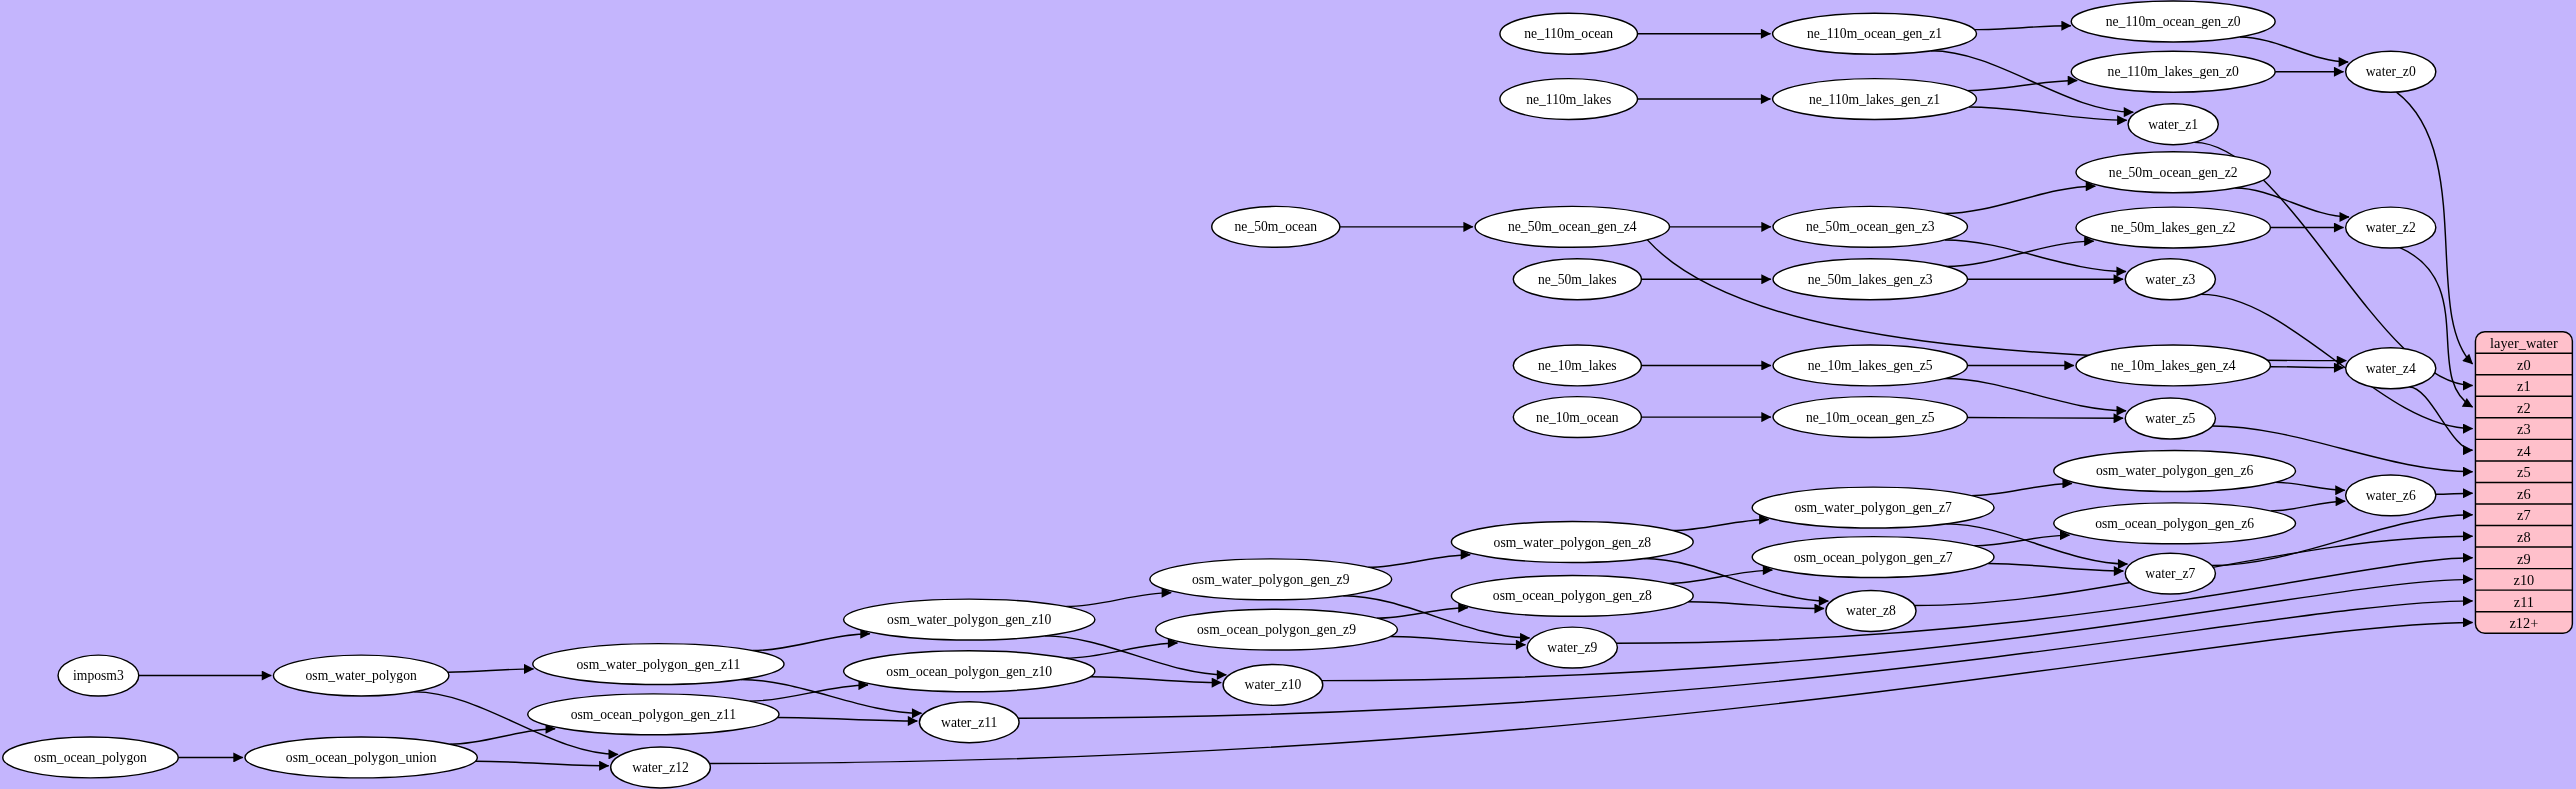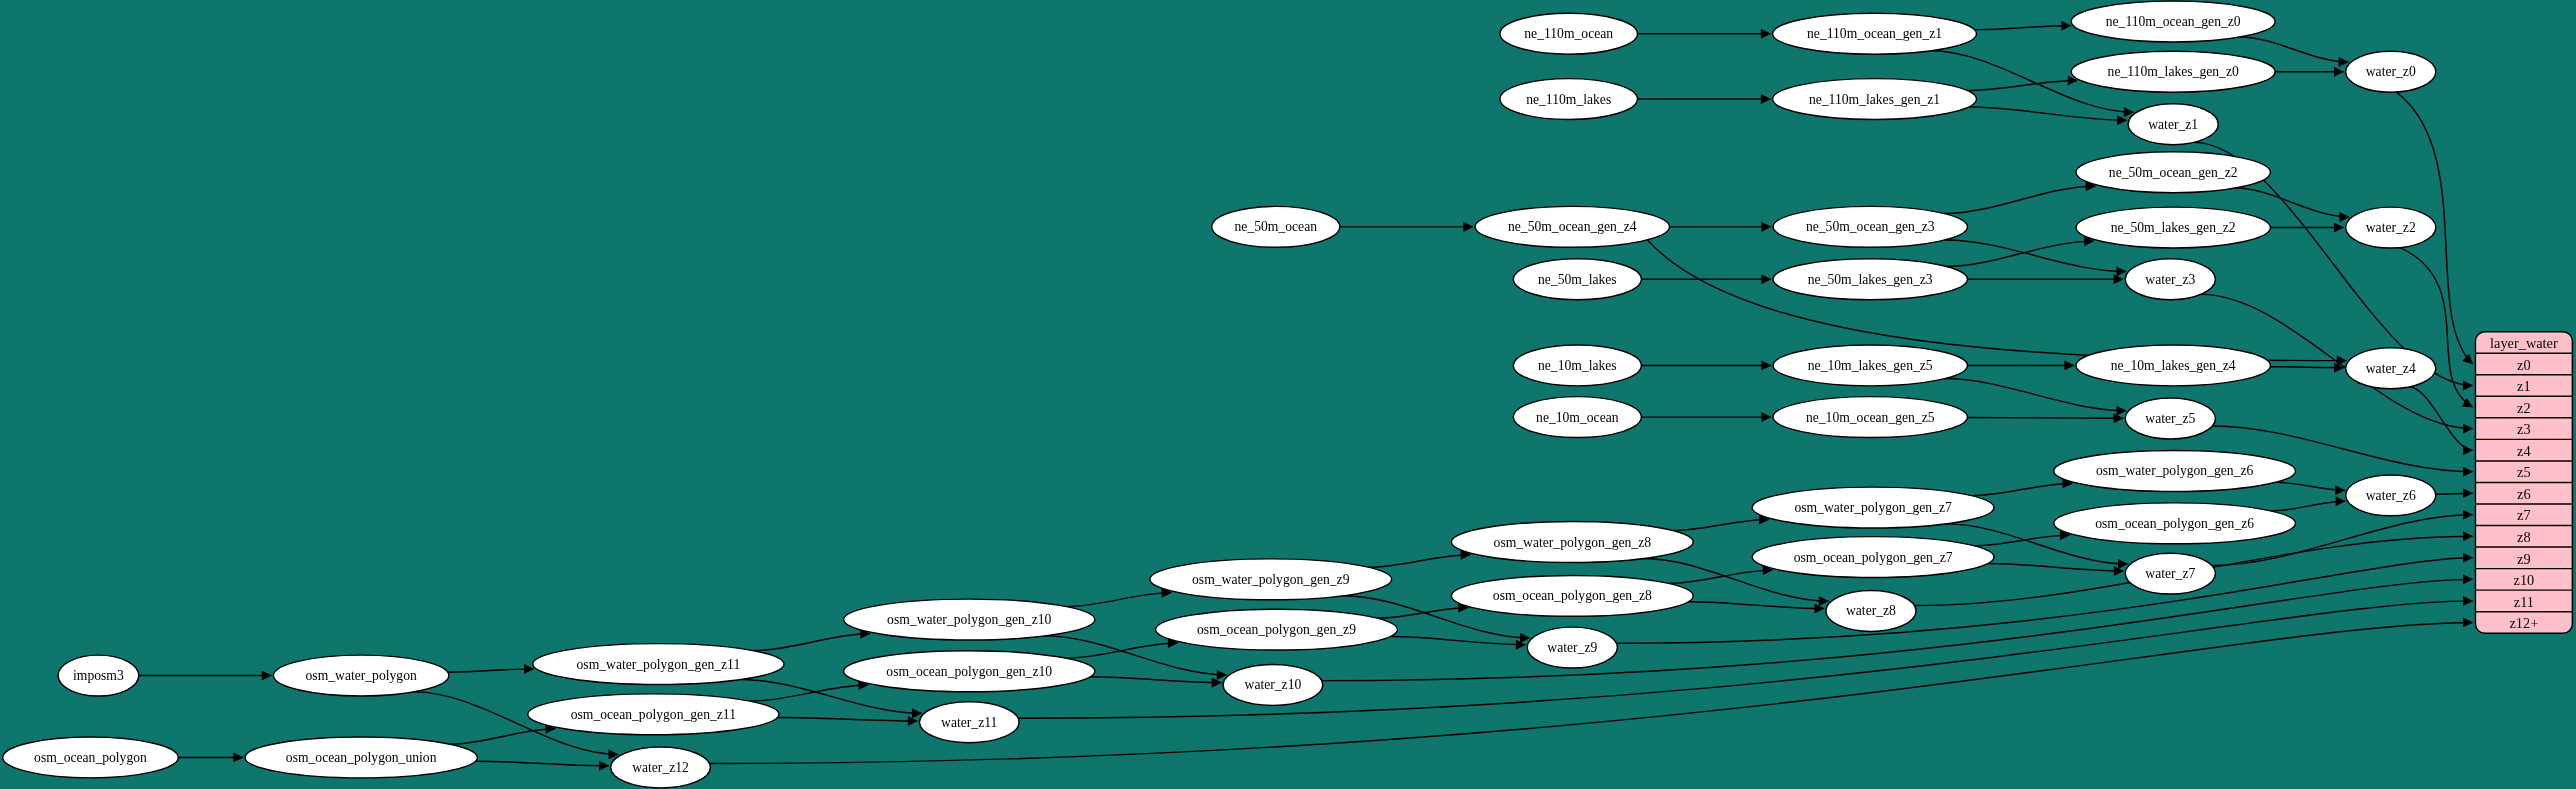--- a/index.html
+++ b/index.html
@@ -1,20 +1,20 @@
 <!DOCTYPE html>
 <html style="font-size:11.5px"><head>
 <meta charset="utf-8">
 <style>
   html, body { margin: 0; padding: 0; background: #ffffff; }
   .canvas {
     position: relative;
     width: 2576px;
     height: 789px;
-    background: #0f766e;
+    background: #c4b5fd;
     font-family: "Liberation Serif", "DejaVu Serif", serif;
   }
   svg { display: block; }
   .node-label, .row-label, .table-title {
     font-family: "Liberation Serif", "DejaVu Serif", serif;
     fill: #000000;
   }
 </style>
 </head>
 <body>

